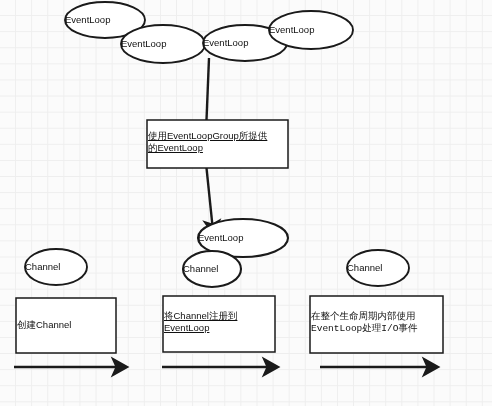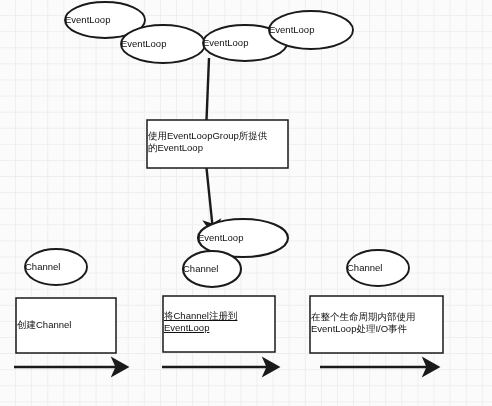--- a/index.html
+++ b/index.html
@@ -93,29 +93,29 @@
     <line x1="14" y1="367" x2="118" y2="367" stroke="#1a1a1a" stroke-width="2.6" marker-end="url(#arrow-right)"></line>
     <line x1="162" y1="367" x2="269" y2="367" stroke="#1a1a1a" stroke-width="2.6" marker-end="url(#arrow-right)"></line>
     <line x1="320" y1="367" x2="429" y2="367" stroke="#1a1a1a" stroke-width="2.6" marker-end="url(#arrow-right)"></line>
   </svg>
 
   <div class="node-label ellipse-label" style="left:65px; top:14px; width:80px;">EventLoop</div>
   <div class="node-label ellipse-label" style="left:121px; top:38px; width:84px;">EventLoop</div>
   <div class="node-label ellipse-label" style="left:203px; top:37px; width:84px;">EventLoop</div>
   <div class="node-label ellipse-label" style="left:269px; top:24px; width:84px;">EventLoop</div>
 
-  <div class="node-label box-label" style="left:148px; top:130px; width:139px;">使用EventLoopGroup所提供
+  <div class="node-label box-label" style="left:148px; top:130px; width:139px;text-decoration:underline;">使用EventLoopGroup所提供
 的EventLoop</div>
 
   <div class="node-label ellipse-label" style="left:198px; top:232px; width:90px;">EventLoop</div>
 
   <div class="node-label ellipse-label" style="left:25px; top:261px; width:62px;">Channel</div>
   <div class="node-label ellipse-label" style="left:183px; top:263px; width:58px;">Channel</div>
   <div class="node-label ellipse-label" style="left:347px; top:262px; width:62px;">Channel</div>
 
   <div class="node-label box-label" style="left:17px; top:319px; width:98px;">创建Channel</div>
   <div class="node-label box-label" style="left:164px; top:310px; width:110px;text-decoration:underline;">将Channel注册到
 EventLoop</div>
-  <div class="node-label box-label" style="left:311px; top:311px; width:131px;">在整个生命周期内部使用
+  <div class="node-label box-label" style="left:311px; top:311px; width:131px;font-family:Liberation Mono, monospace;">在整个生命周期内部使用
 EventLoop处理I/O事件</div>
 
 
 </div>
 
 </body></html>

